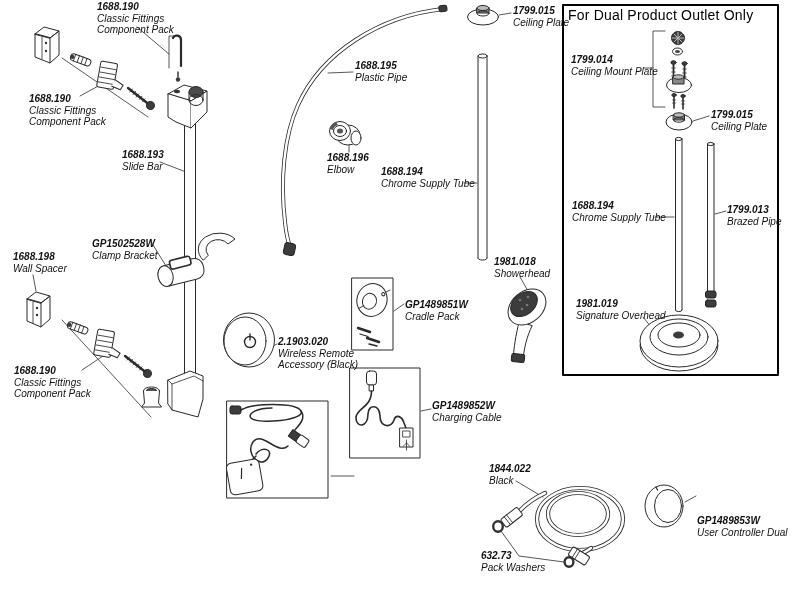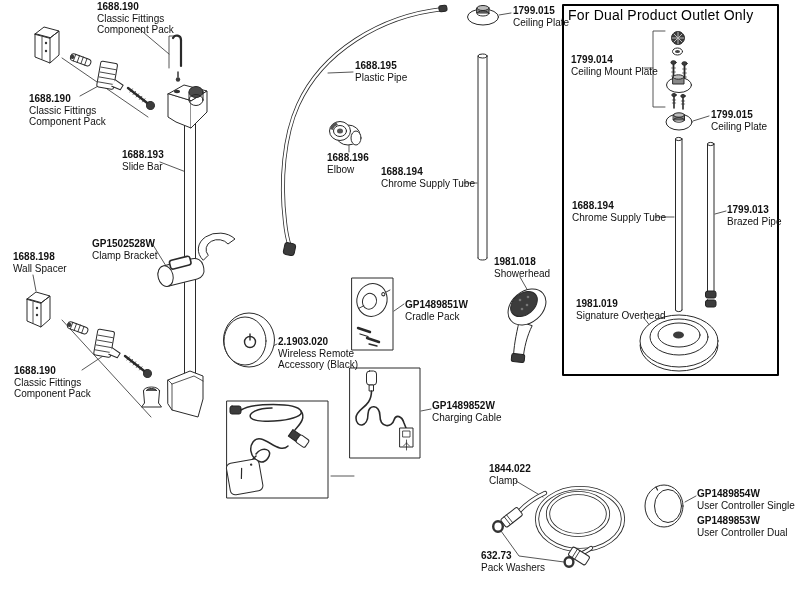--- a/index.html
+++ b/index.html
@@ -1,19 +1,19 @@
 <!DOCTYPE html>
 <html><head>
 <meta charset="utf-8">
 <style>
   html,body{margin:0;padding:0;background:#fff;}
   #stage{position:relative;width:800px;height:600px;background:#fff;overflow:hidden;
          font-family:"Liberation Sans",sans-serif;}
   #art{position:absolute;left:0;top:0;}
-  .lbl{position:absolute;font-size:10px;line-height:11.5px;color:#111;}
+  .lbl{position:absolute;font-style:italic;font-size:10px;line-height:11.5px;color:#111;}
   .lbl .num{display:block;font-weight:bold;}
   .lbl .nm{display:block;}
   #dual-title{position:absolute;left:568px;top:7px;font-weight:normal;font-size:14px;
               color:#000;font-style:normal;letter-spacing:.2px;white-space:nowrap;}
 </style>
 </head>
 <body>
 
 <div id="stage">
 
@@ -359,30 +359,26 @@
 <div class="lbl" style="left:405px;top:299px">
   <span class="num">GP1489851W</span>
       <span class="nm">Cradle Pack</span>
 </div>
 <div class="lbl" style="left:432px;top:400px">
   <span class="num">GP1489852W</span>
       <span class="nm">Charging Cable</span>
 </div>
 <div class="lbl" style="left:489px;top:463px">
   <span class="num">1844.022</span>
-      <span class="nm">Clamp</span>
+      <span class="nm">Black</span>
 </div>
 <div class="lbl" style="left:481px;top:550px">
   <span class="num">632.73</span>
       <span class="nm">Pack Washers</span>
 </div>
-<div class="lbl" style="left:697px;top:488px">
-  <span class="num">GP1489854W</span>
-      <span class="nm">User Controller Single</span>
-</div>
 <div class="lbl" style="left:697px;top:515px">
   <span class="num">GP1489853W</span>
       <span class="nm">User Controller Dual</span>
 </div>
 <div class="lbl" style="left:571px;top:54px">
   <span class="num">1799.014</span>
       <span class="nm">Ceiling Mount Plate</span>
 </div>
 <div class="lbl" style="left:711px;top:109px">
   <span class="num">1799.015</span>

